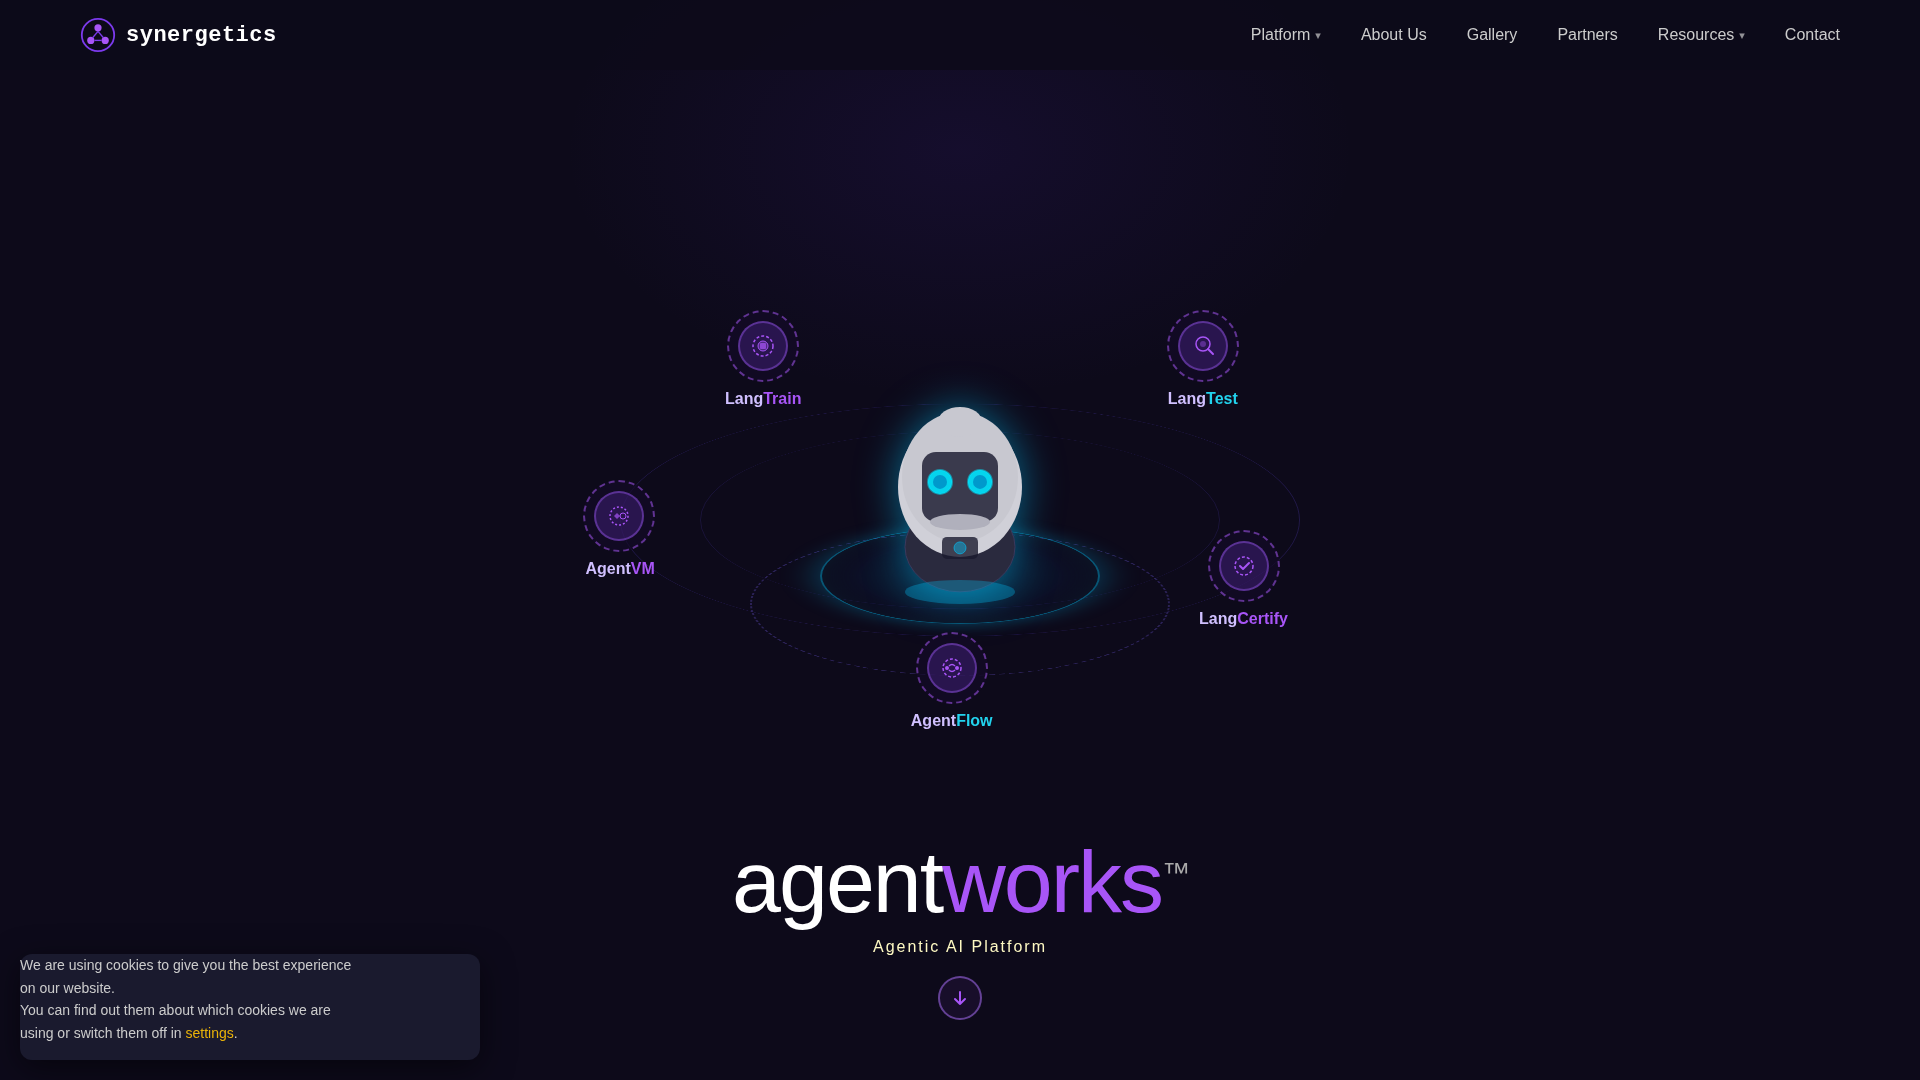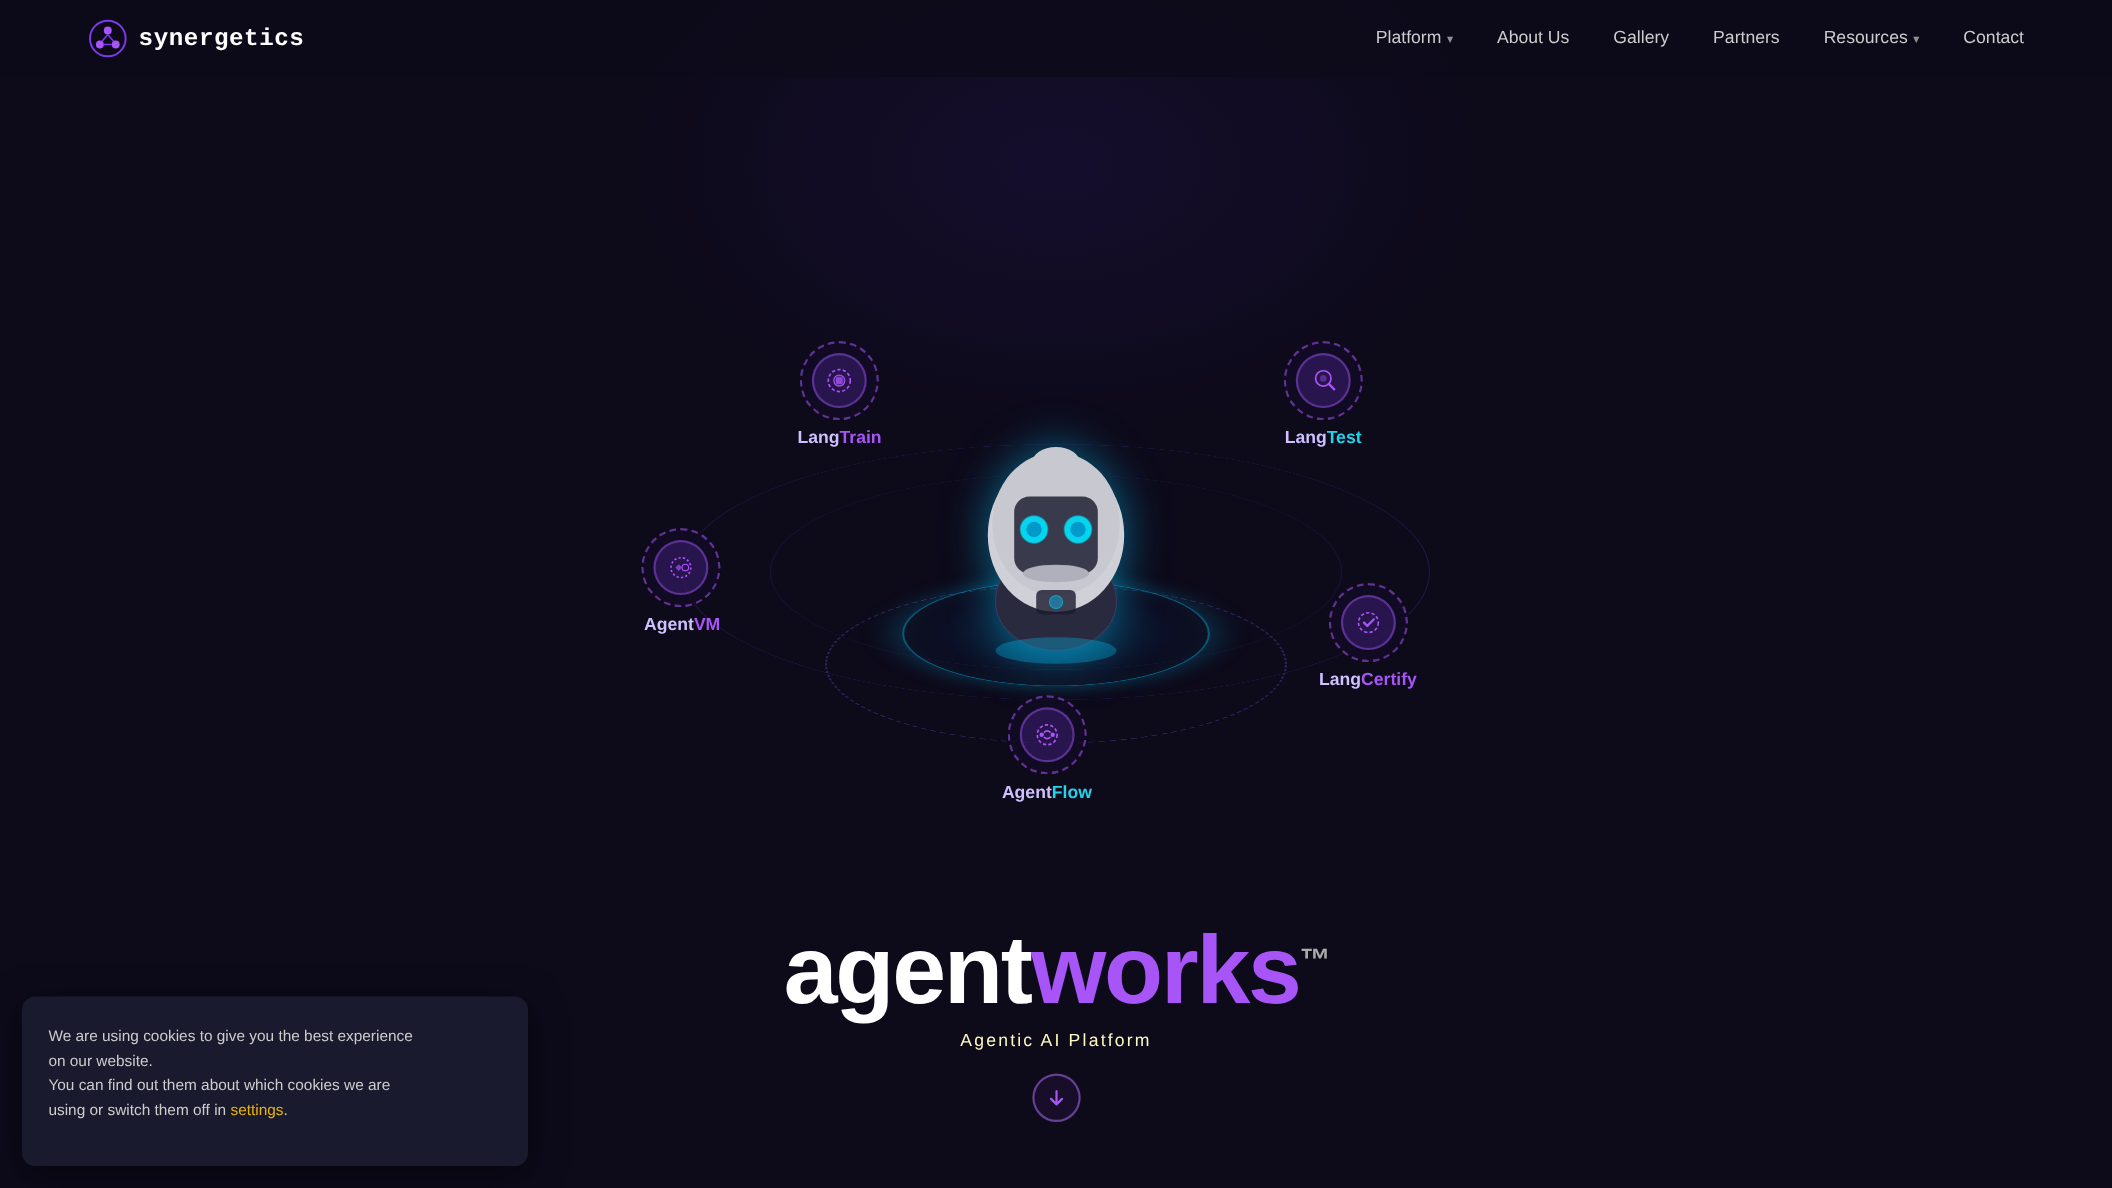--- a/index.html
+++ b/index.html
@@ -196,21 +196,21 @@
     .hero-bottom {
       position: absolute;
       bottom: 60px;
       left: 50%;
       transform: translateX(-50%);
       text-align: center;
       z-index: 20;
     }
     .agentworks-title {
       font-size: 88px;
-      font-weight: 700;
+      font-weight: 400;
       letter-spacing: -2px;
       line-height: 1;
       color: #fff;
     }
     .agentworks-title .colored {
       color: #a855f7;
     }
     .agentworks-title .tm {
       font-size: 28px;
       vertical-align: super;
@@ -237,21 +237,20 @@
     .scroll-btn svg { width: 18px; height: 18px; }
 
     
     .cookie-banner {
       position: fixed;
       bottom: 20px;
       left: 20px;
       width: 460px;
       background: #1a1a2e;
       border-radius: 12px;
-      padding: 24px;
       z-index: 200;
       box-shadow: 0 8px 32px rgba(0,0,0,0.5);
     }
     .cookie-text {
       font-size: 14px;
       color: #ccc;
       line-height: 1.6;
       margin-bottom: 16px;
     }
     .cookie-text a { color: #eab308; text-decoration: none; }

